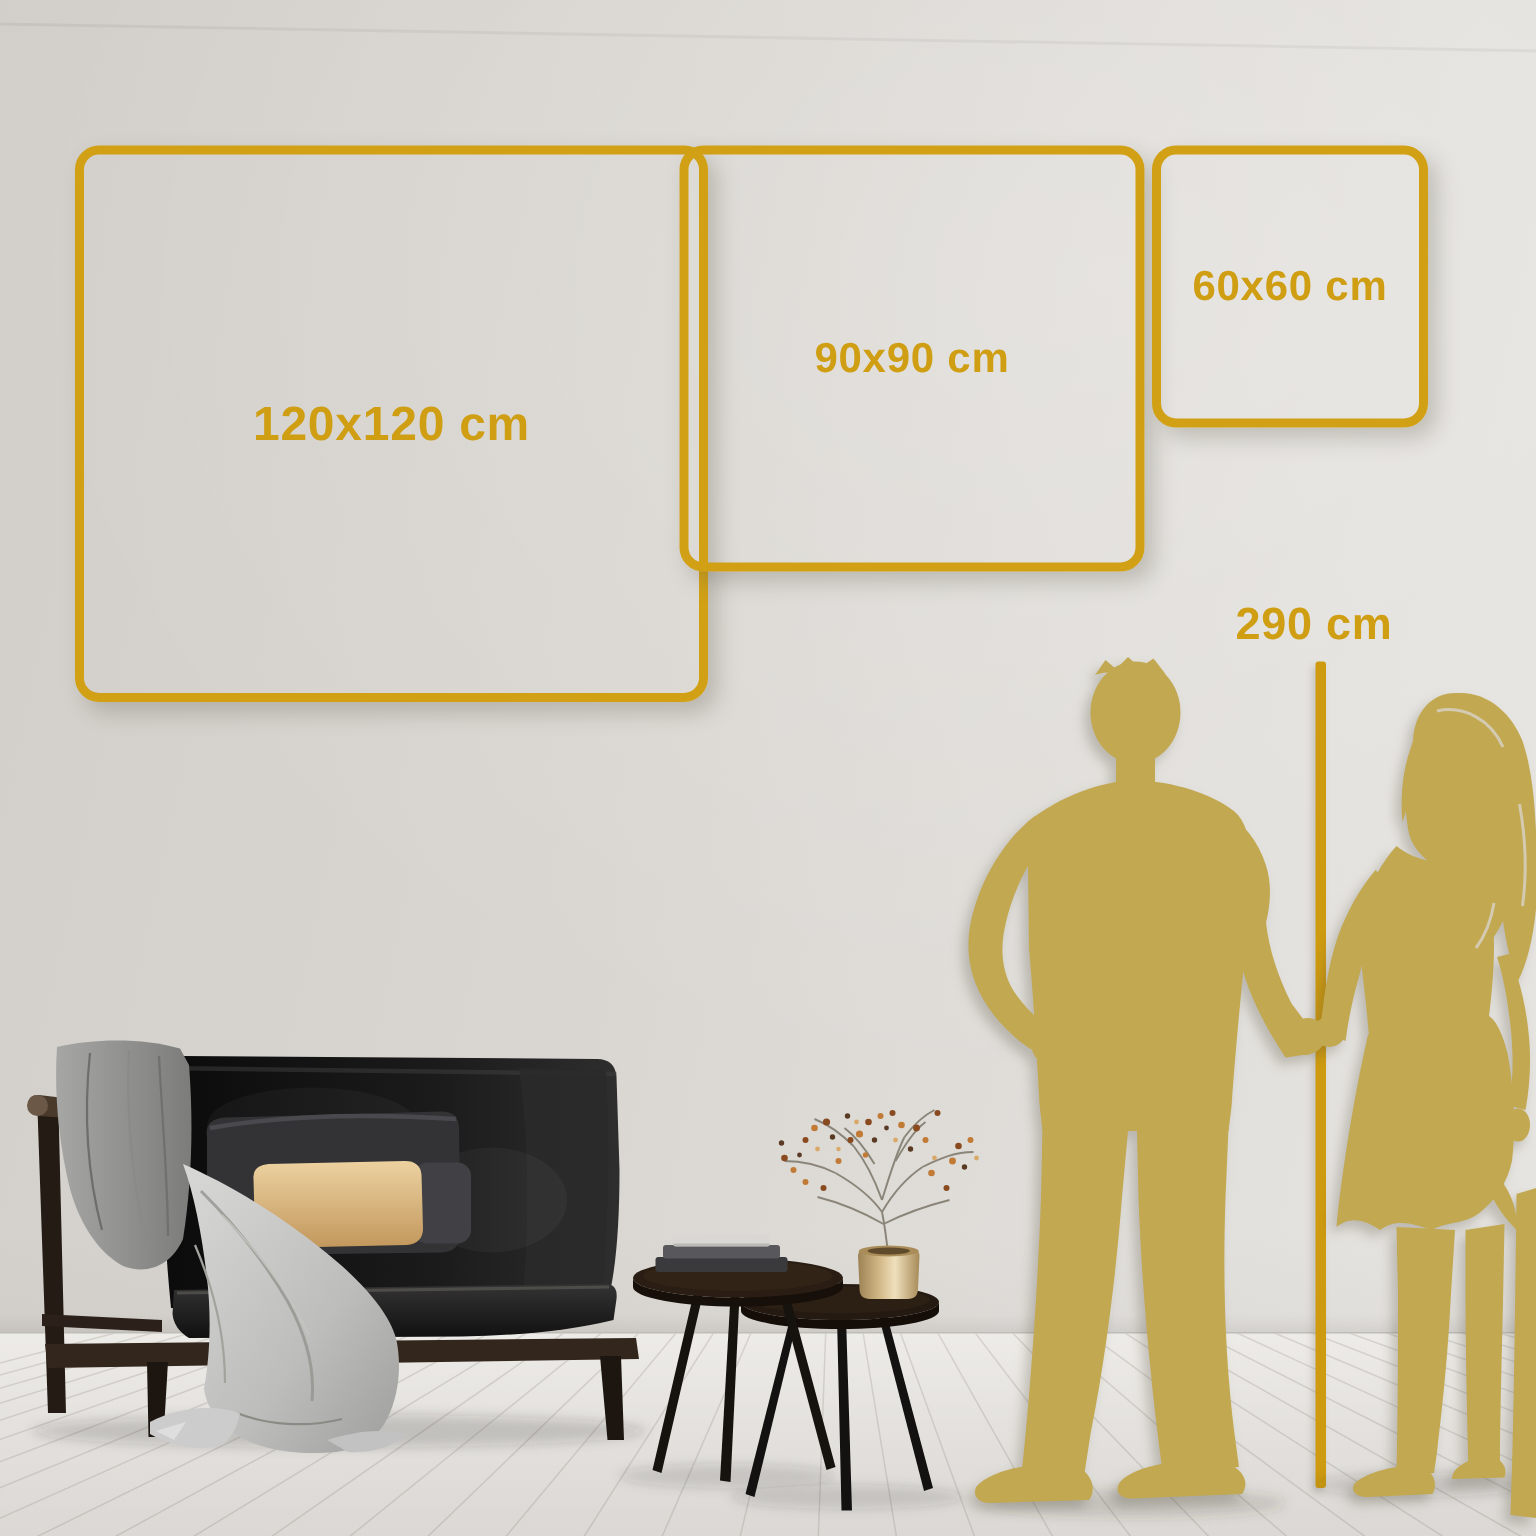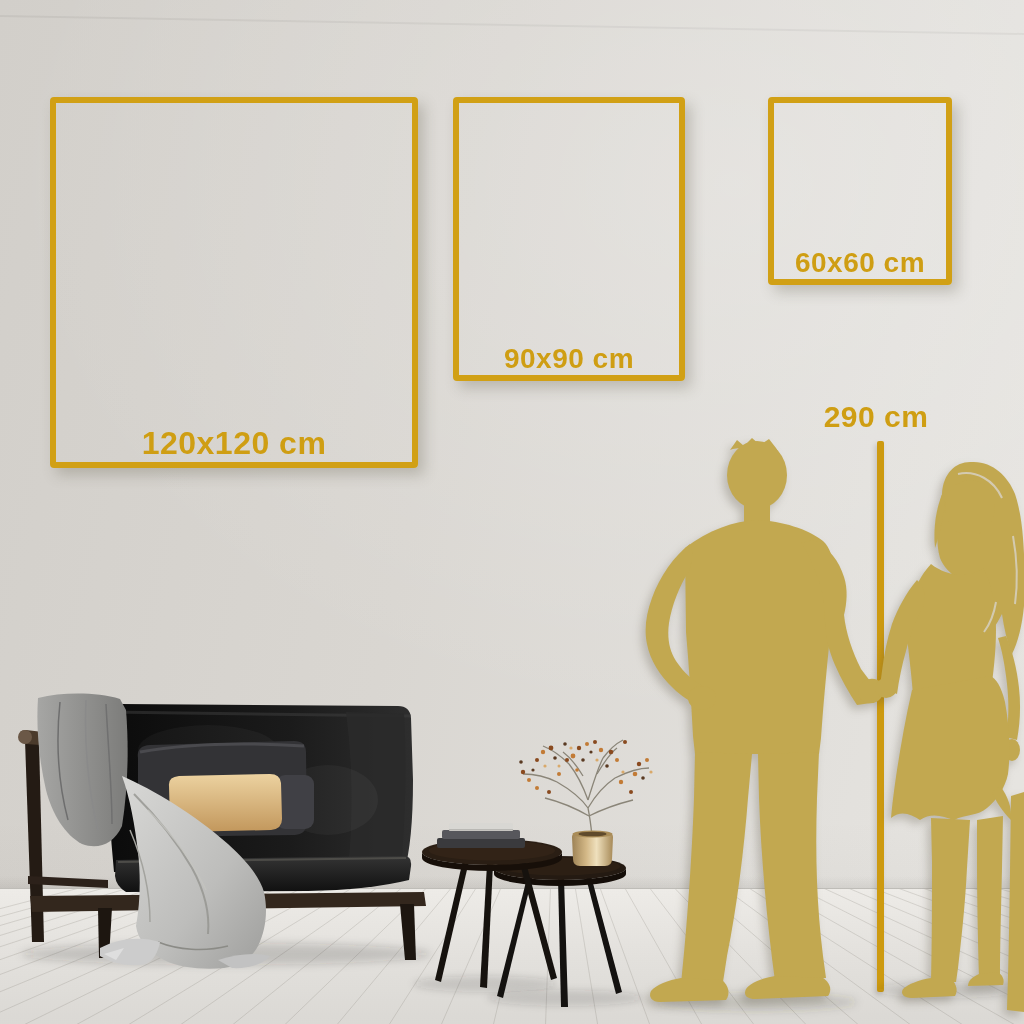--- a/index.html
+++ b/index.html
@@ -21,28 +21,28 @@
     border-top:1px solid rgba(110,105,98,0.30);
     overflow:hidden;
   }
   .floor svg{position:absolute;left:0;top:0;}
   .baseboard-shadow{
     position:absolute;left:0;top:876px;width:1024px;height:12px;
     background:linear-gradient(180deg,rgba(0,0,0,0) 0%,rgba(50,46,40,0.07) 100%);
   }
   .size-frame{
     position:absolute;box-sizing:border-box;
-    border:6px solid #d1a015;border-radius:4px;
+    border:6px solid #d1a015;border-radius:16px;
     box-shadow:6px 7px 14px rgba(95,88,72,0.28);
-    display:flex;align-items:flex-end;justify-content:center;
+    display:flex;align-items:center;justify-content:center;
   }
   .size-label{color:#cf9e13;font-weight:bold;letter-spacing:0.5px;}
-  .f120{left:50px;top:97px;width:368px;height:371px;}
+  .f120{left:50px;top:97px;width:422px;height:371px;}
   .f120 .size-label{font-size:32px;}
-  .f90{left:453px;top:97px;width:232px;height:284px;}
+  .f90{left:453px;top:97px;width:310px;height:284px;}
   .f90 .size-label{font-size:28px;}
   .f60{left:768px;top:97px;width:184px;height:188px;}
   .f60 .size-label{font-size:28px;}
   .height-label{
     position:absolute;left:791px;top:400px;width:170px;text-align:center;
     font-size:30px;font-weight:bold;color:#cf9e13;letter-spacing:0.5px;
   }
   .height-line{
     position:absolute;left:877px;top:441px;width:7px;height:551px;
     background:#cd9a10;border-radius:2px;

